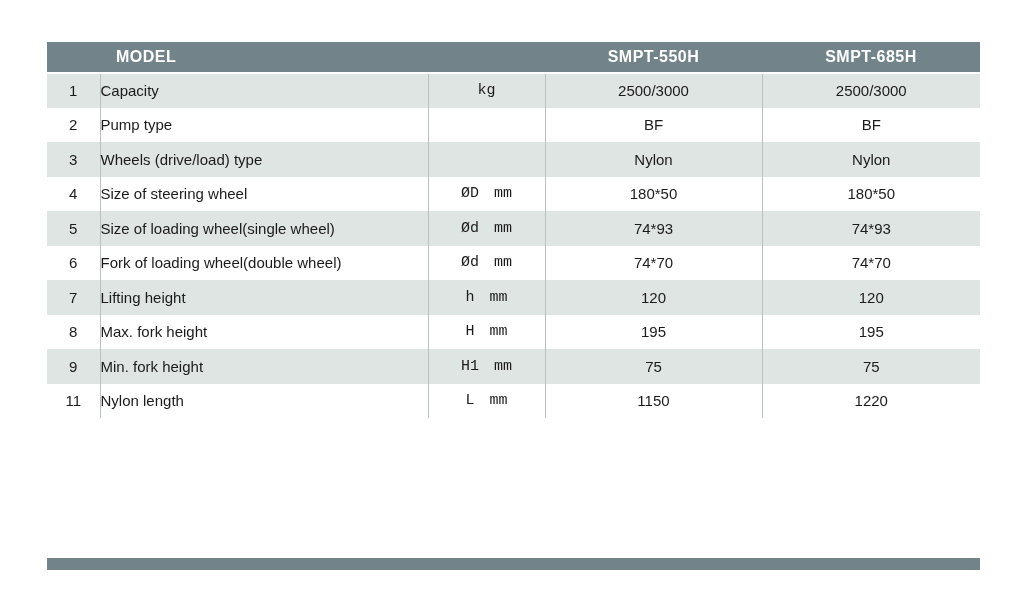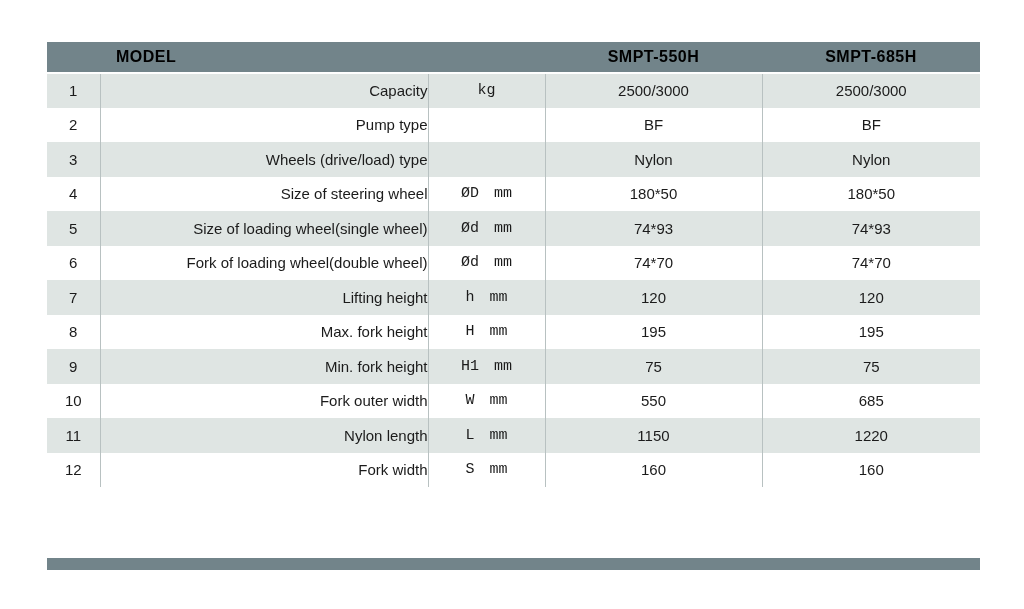--- a/index.html
+++ b/index.html
@@ -27,41 +27,41 @@
     font-size: 15px;
   }
   col.c-num   { width: 53px; }
   col.c-label { width: 328px; }
   col.c-unit  { width: 117px; }
   col.c-val1  { width: 217px; }
   col.c-val2  { width: 218px; }
 
   thead th {
     background: #72848a;
-    color: #000000;
+    color: #ffffff;
     font-weight: bold;
     font-size: 16px;
     height: 31px;
     letter-spacing: 0.5px;
     border: none;
     text-align: center;
     vertical-align: middle;
   }
   thead th.h-label { text-align: left; padding-left: 16px; }
   thead tr { border-bottom: 2px solid #ffffff; }
 
   tbody td {
     height: 34.5px;
     vertical-align: middle;
     text-align: center;
     background: #ffffff;
   }
   tbody tr:nth-child(odd) td { background: #dfe5e3; }
   tbody td + td { border-left: 1px solid #b8c1c1; }
-  tbody td:nth-child(2) { text-align: right; padding-left: 16px; }
+  tbody td:nth-child(2) { text-align: left; }
   tbody td:nth-child(3) { word-spacing: 6px; font-family: Liberation Mono, monospace; }
 
   .footer-bar {
     position: absolute;
     left: 47px; top: 558px;
     width: 933px; height: 12px;
     background: #72848a;
   }
 </style>
 </head>
@@ -145,39 +145,25 @@
             <td>195</td>
           </tr>
           <tr>
             <td>9</td>
             <td>Min. fork height</td>
             <td>H1 mm</td>
             <td>75</td>
             <td>75</td>
           </tr>
           <tr>
-            <td>10</td>
-            <td>Fork outer width</td>
-            <td>W mm</td>
-            <td>550</td>
-            <td>685</td>
-          </tr>
-          <tr>
             <td>11</td>
             <td>Nylon length</td>
             <td>L mm</td>
             <td>1150</td>
             <td>1220</td>
-          </tr>
-          <tr>
-            <td>12</td>
-            <td>Fork width</td>
-            <td>S mm</td>
-            <td>160</td>
-            <td>160</td>
           </tr>
         </tbody>
     </table>
   </div>
 
   <div class="footer-bar"></div>
 
 </div>
 
 </body></html>

